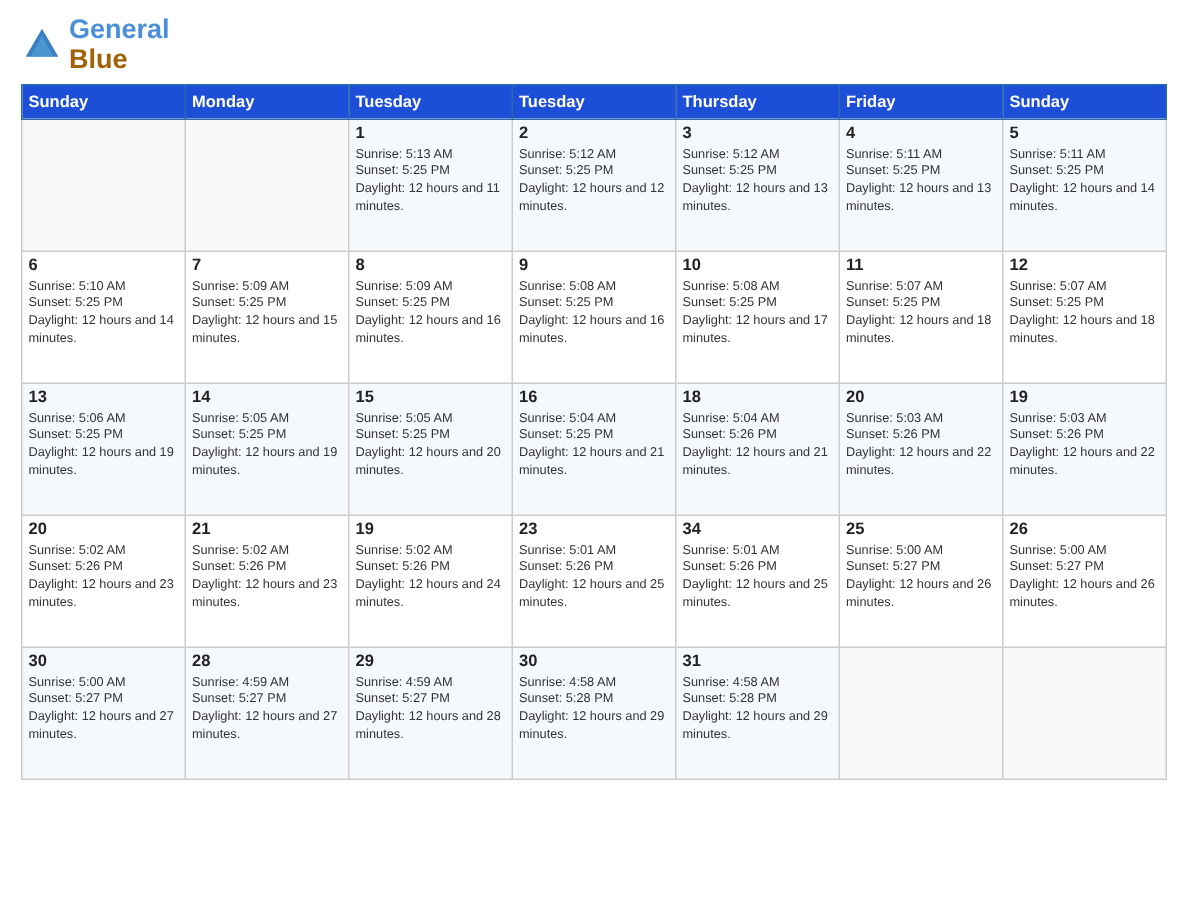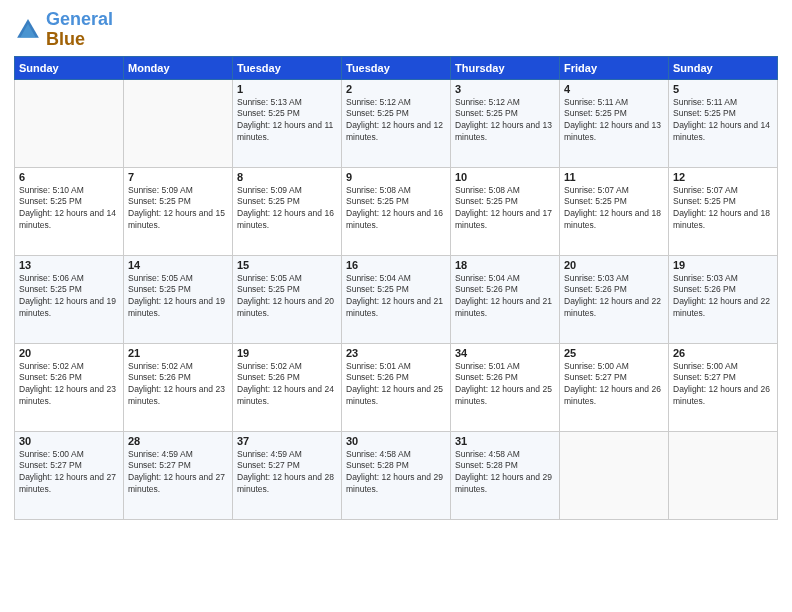--- a/index.html
+++ b/index.html
@@ -309,21 +309,21 @@
 Sunset: 5:27 PM
 Daylight: 12 hours and 27 minutes.</div>
           </td>
           <td>
             <span class="day-num">28</span>
             <div class="day-info" style="white-space: pre-line;">Sunrise: 4:59 AM
 Sunset: 5:27 PM
 Daylight: 12 hours and 27 minutes.</div>
           </td>
           <td>
-            <span class="day-num">37</span>
+            <span class="day-num">29</span>
             <div class="day-info" style="white-space: pre-line;">Sunrise: 4:59 AM
 Sunset: 5:27 PM
 Daylight: 12 hours and 28 minutes.</div>
           </td>
           <td>
             <span class="day-num">30</span>
             <div class="day-info" style="white-space: pre-line;">Sunrise: 4:58 AM
 Sunset: 5:28 PM
 Daylight: 12 hours and 29 minutes.</div>
           </td>

